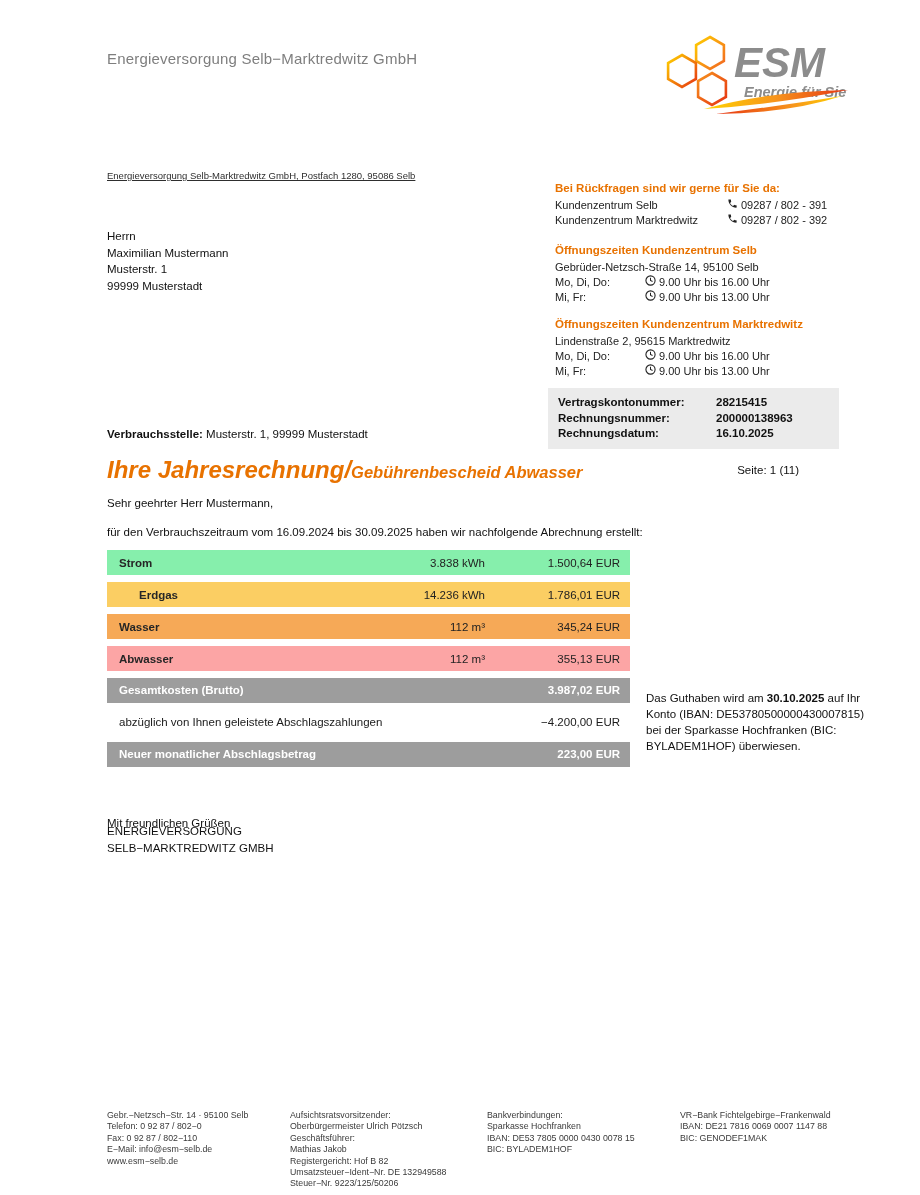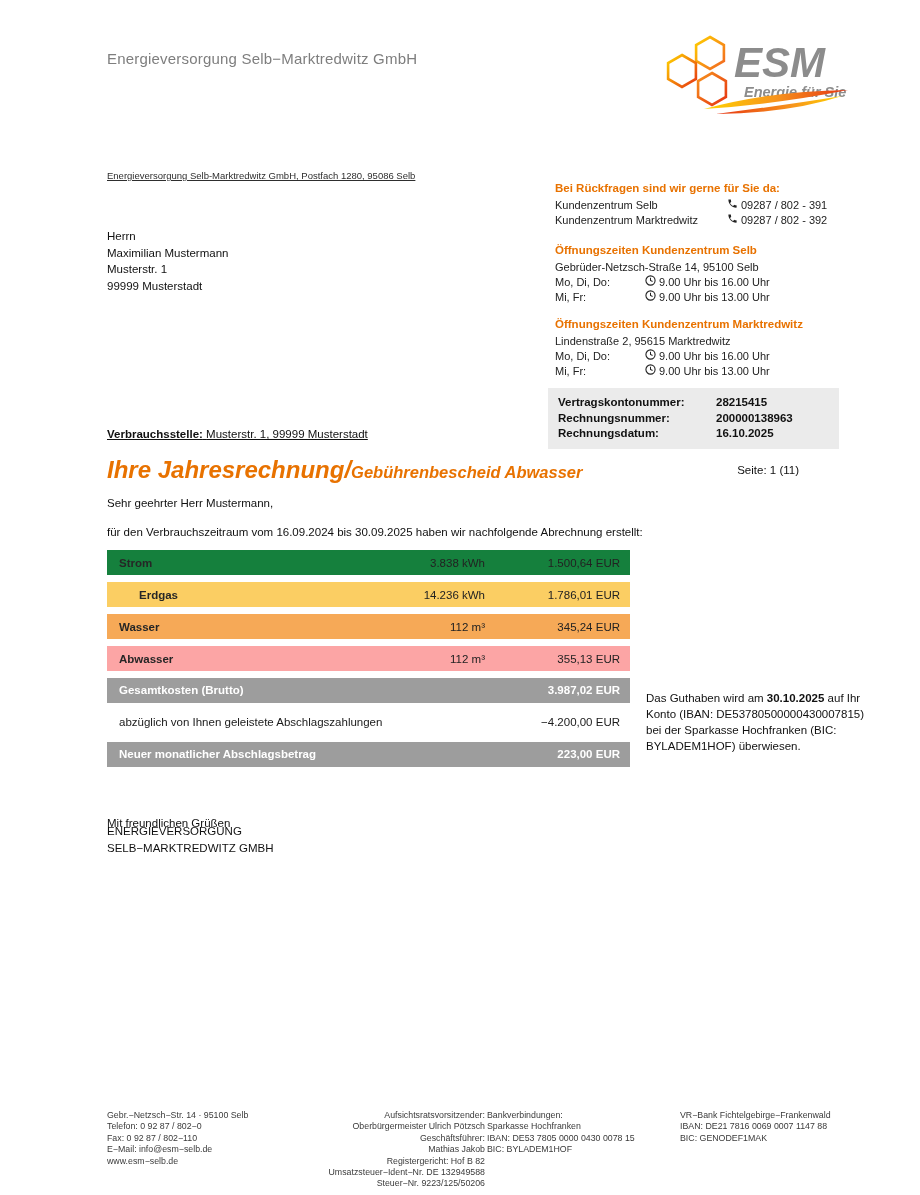--- a/index.html
+++ b/index.html
@@ -25,21 +25,21 @@
   .hours-block-1 { position:absolute; top:62px; left:0; width:100%; }
   .hours-block-2 { position:absolute; top:136px; left:0; width:100%; }
   .hours-addr { line-height:15px; }
   .hours-row { display:flex; line-height:15px; }
   .hours-row .h-days { width:90px; }
   .contract-box { position:absolute; top:206px; left:-7px; width:291px; background:#ebebeb; padding:7px 0 7px 10px; }
   .contract-row { display:flex; line-height:15.5px; font-weight:bold; font-size:11.5px; color:#111; }
   .contract-row .k { width:158px; }
 
   
-  .consumption { position:absolute; left:107px; top:428px; font-size:11.5px; color:#111;text-decoration:underline; }
+  .consumption { position:absolute; left:107px; top:428px; font-size:11.5px; color:#111; }
   .consumption .lbl { font-weight:bold; }
   .title-row { position:absolute; left:107px; top:456px; width:692px; }
   .title-main { font-size:24px; font-weight:bold; font-style:italic; color:#e87200; }
   .title-sub { font-size:16.5px; font-weight:bold; font-style:italic; color:#e87200; }
   .title-page { position:absolute; right:0; top:8px; font-size:11.5px; font-weight:normal; font-style:normal; color:#111; }
 
   .salutation { position:absolute; left:107px; top:497px; font-size:11.5px; color:#111; }
   .intro { position:absolute; left:107px; top:526px; font-size:11.5px; color:#111; }
 
   
@@ -62,21 +62,21 @@
   .credit-note b { font-weight:bold; }
 
   
   .greeting { position:absolute; left:107px; top:817px; font-size:11.5px; color:#111; }
   .closing-company { position:absolute; left:107px; top:823px; font-size:11.5px; line-height:16.5px; color:#111; }
 
   
   .footer { position:absolute; left:0; top:1110px; width:920px; font-size:8.8px; line-height:11.4px; color:#3a3a3a; }
   .f-col { position:absolute; top:0; }
   .f-col.c1 { left:107px; width:180px; }
-  .f-col.c2 { left:290px; width:195px;text-align:right; }
+  .f-col.c2 { left:290px; width:195px; }
   .f-col.c3 { left:487px; width:190px; }
   .f-col.c4 { left:680px; width:220px; }
 </style>
 </head>
 <body>
 
 <div class="page">
 
   <div class="company-header">Energieversorgung Selb−Marktredwitz GmbH</div>
 
@@ -225,21 +225,21 @@
 
   <div class="title-row">
     <span class="title-main">Ihre Jahresrechnung</span><span class="title-main">/</span><span class="title-sub">Gebührenbescheid Abwasser</span>
     <span class="title-page">Seite: 1 (11)</span>
   </div>
 
   <div class="salutation">Sehr geehrter Herr Mustermann,</div>
   <div class="intro">für den Verbrauchszeitraum vom 16.09.2024 bis 30.09.2025 haben wir nachfolgende Abrechnung erstellt:</div>
 
   <div class="invoice-table">
-    <div class="inv-row" style="background-color: #15803d;">
+    <div class="inv-row" style="background-color: #86efac;">
       <span class="r-label">Strom</span>
       <span class="r-qty">3.838 kWh</span>
       <span class="r-amt">1.500,64 EUR</span>
     </div>
     <div class="inv-row" style="background-color: rgb(251, 206, 99); padding-left: 32px;">
       <span class="r-label">Erdgas</span>
       <span class="r-qty">14.236 kWh</span>
       <span class="r-amt">1.786,01 EUR</span>
     </div>
     <div class="inv-row" style="background-color: rgb(246, 169, 87);">

